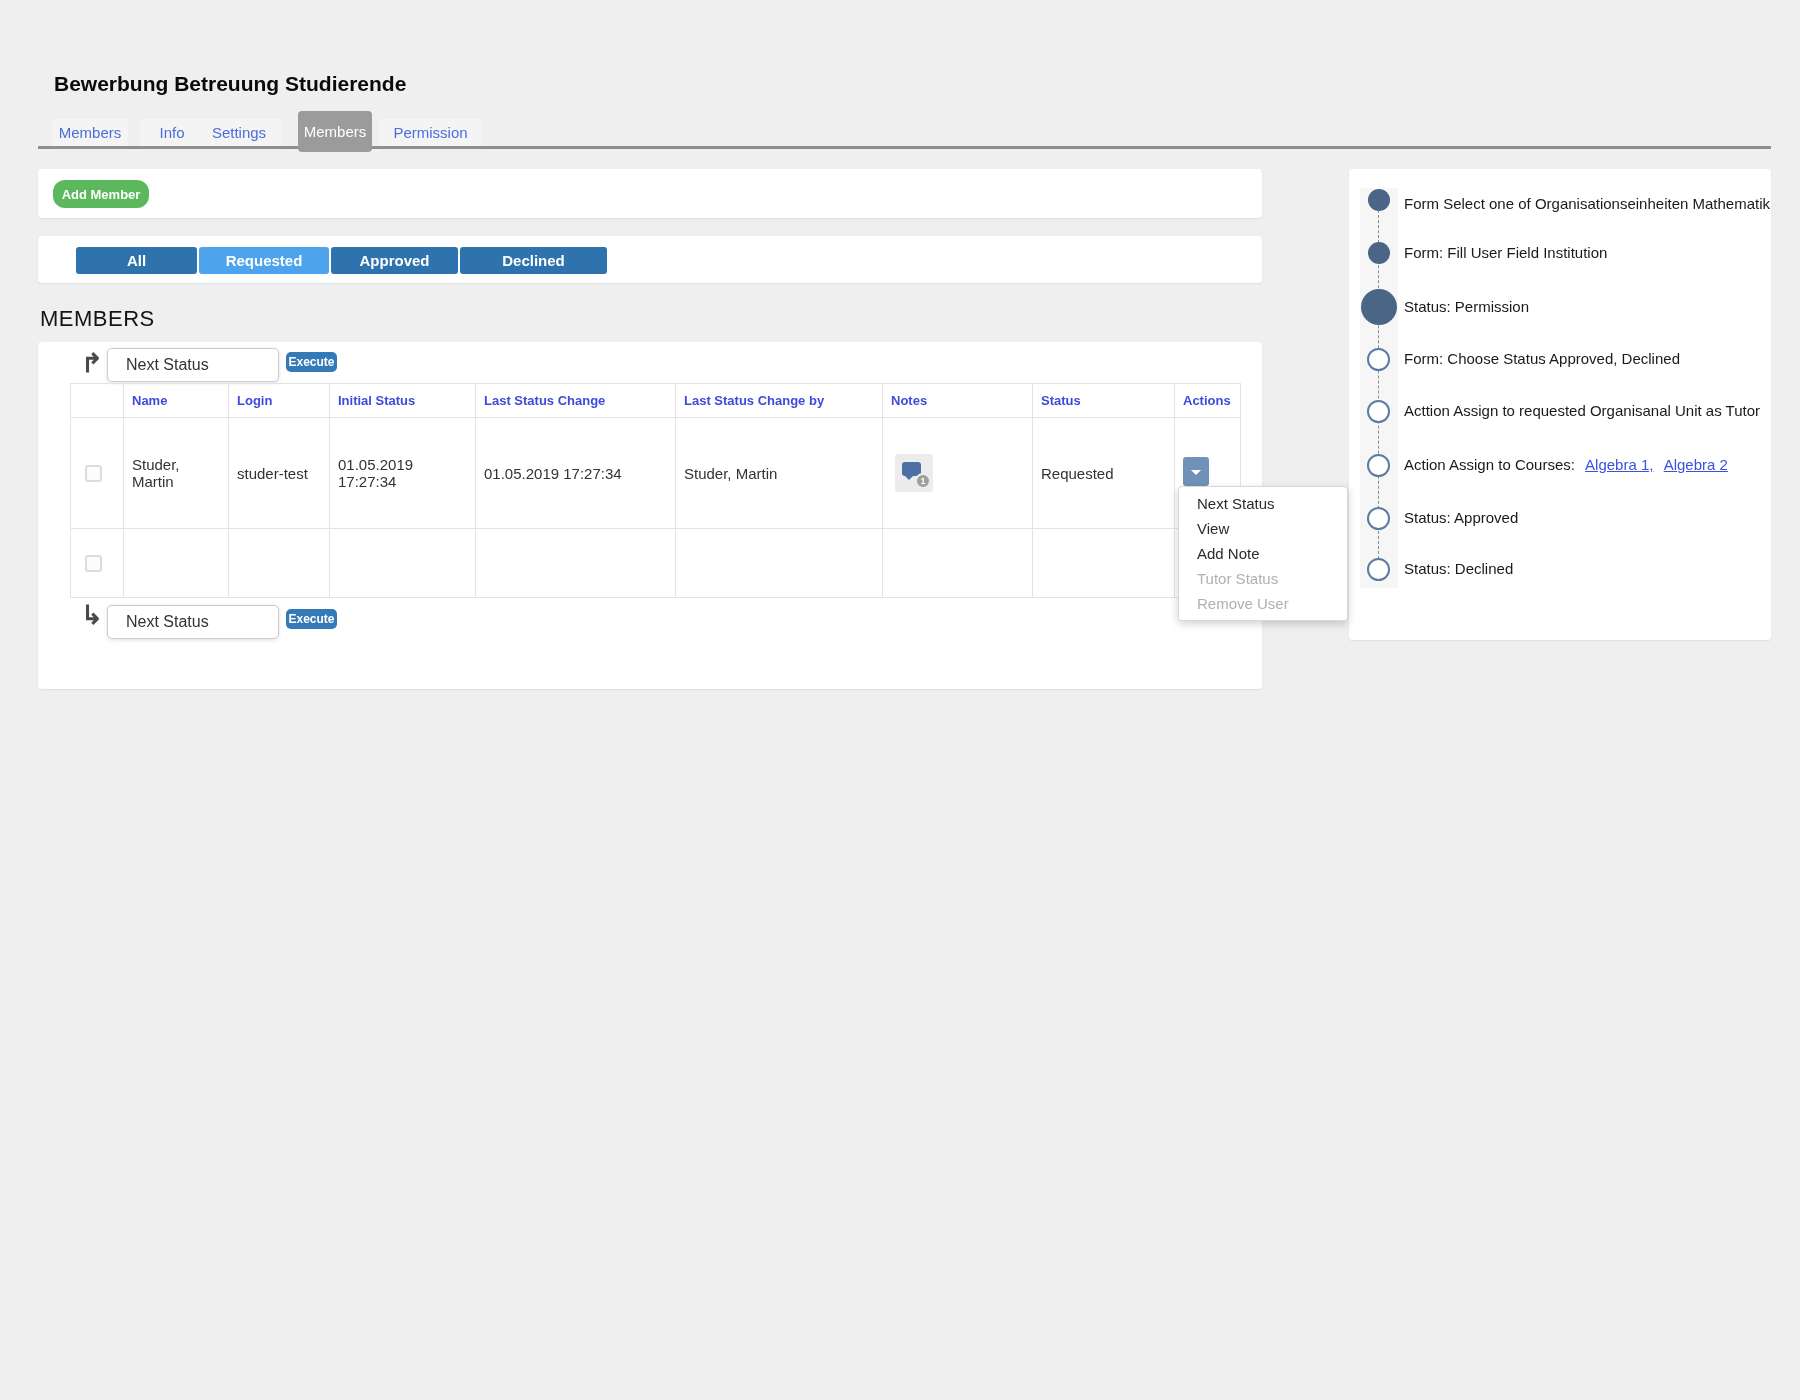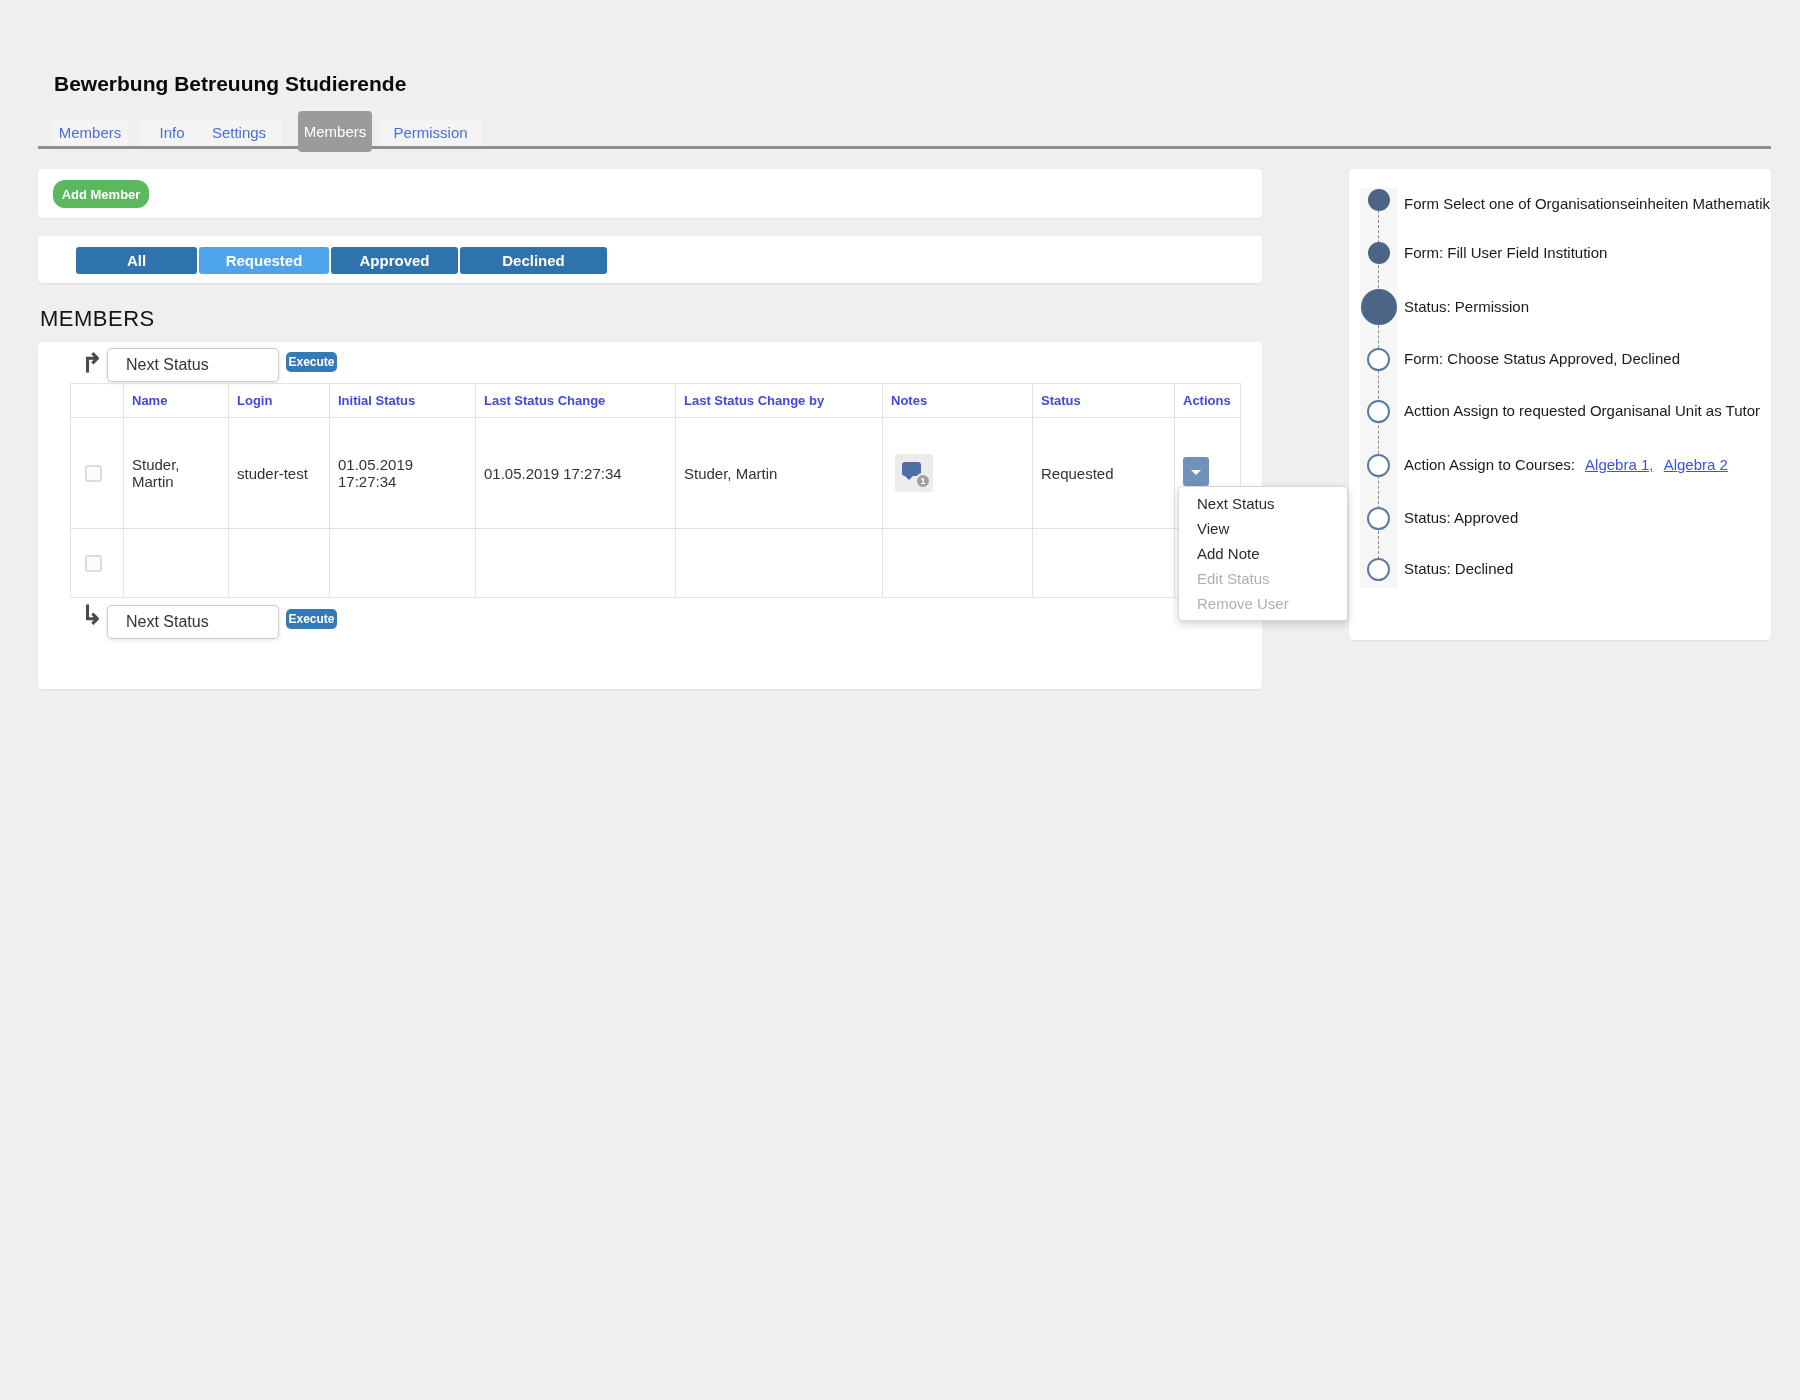--- a/index.html
+++ b/index.html
@@ -184,21 +184,21 @@
 
   <div class="abs lvl-icon" id="icon-down">↳</div>
   <div class="abs status-select" id="select-bottom">Next Status</div>
   <button class="abs btn-execute" id="exec-bottom">Execute</button>
 </div>
 
 <div class="abs" id="action-menu">
   <div class="menu-item">Next Status</div>
   <div class="menu-item">View</div>
   <div class="menu-item">Add Note</div>
-  <div class="menu-item disabled">Edit Status</div>
+  <div class="menu-item disabled">Tutor Status</div>
   <div class="menu-item disabled">Remove User</div>
 </div>
 
 <div class="abs card" id="workflow-card">
   <div class="abs" id="dot-strip"></div>
   <div class="abs" id="dash-line"></div>
 
   <div class="abs dot-done" style="top:20px"></div>
   <div class="abs dot-done" style="top:73px"></div>
   <div class="abs dot-current" style="top:120px"></div>

